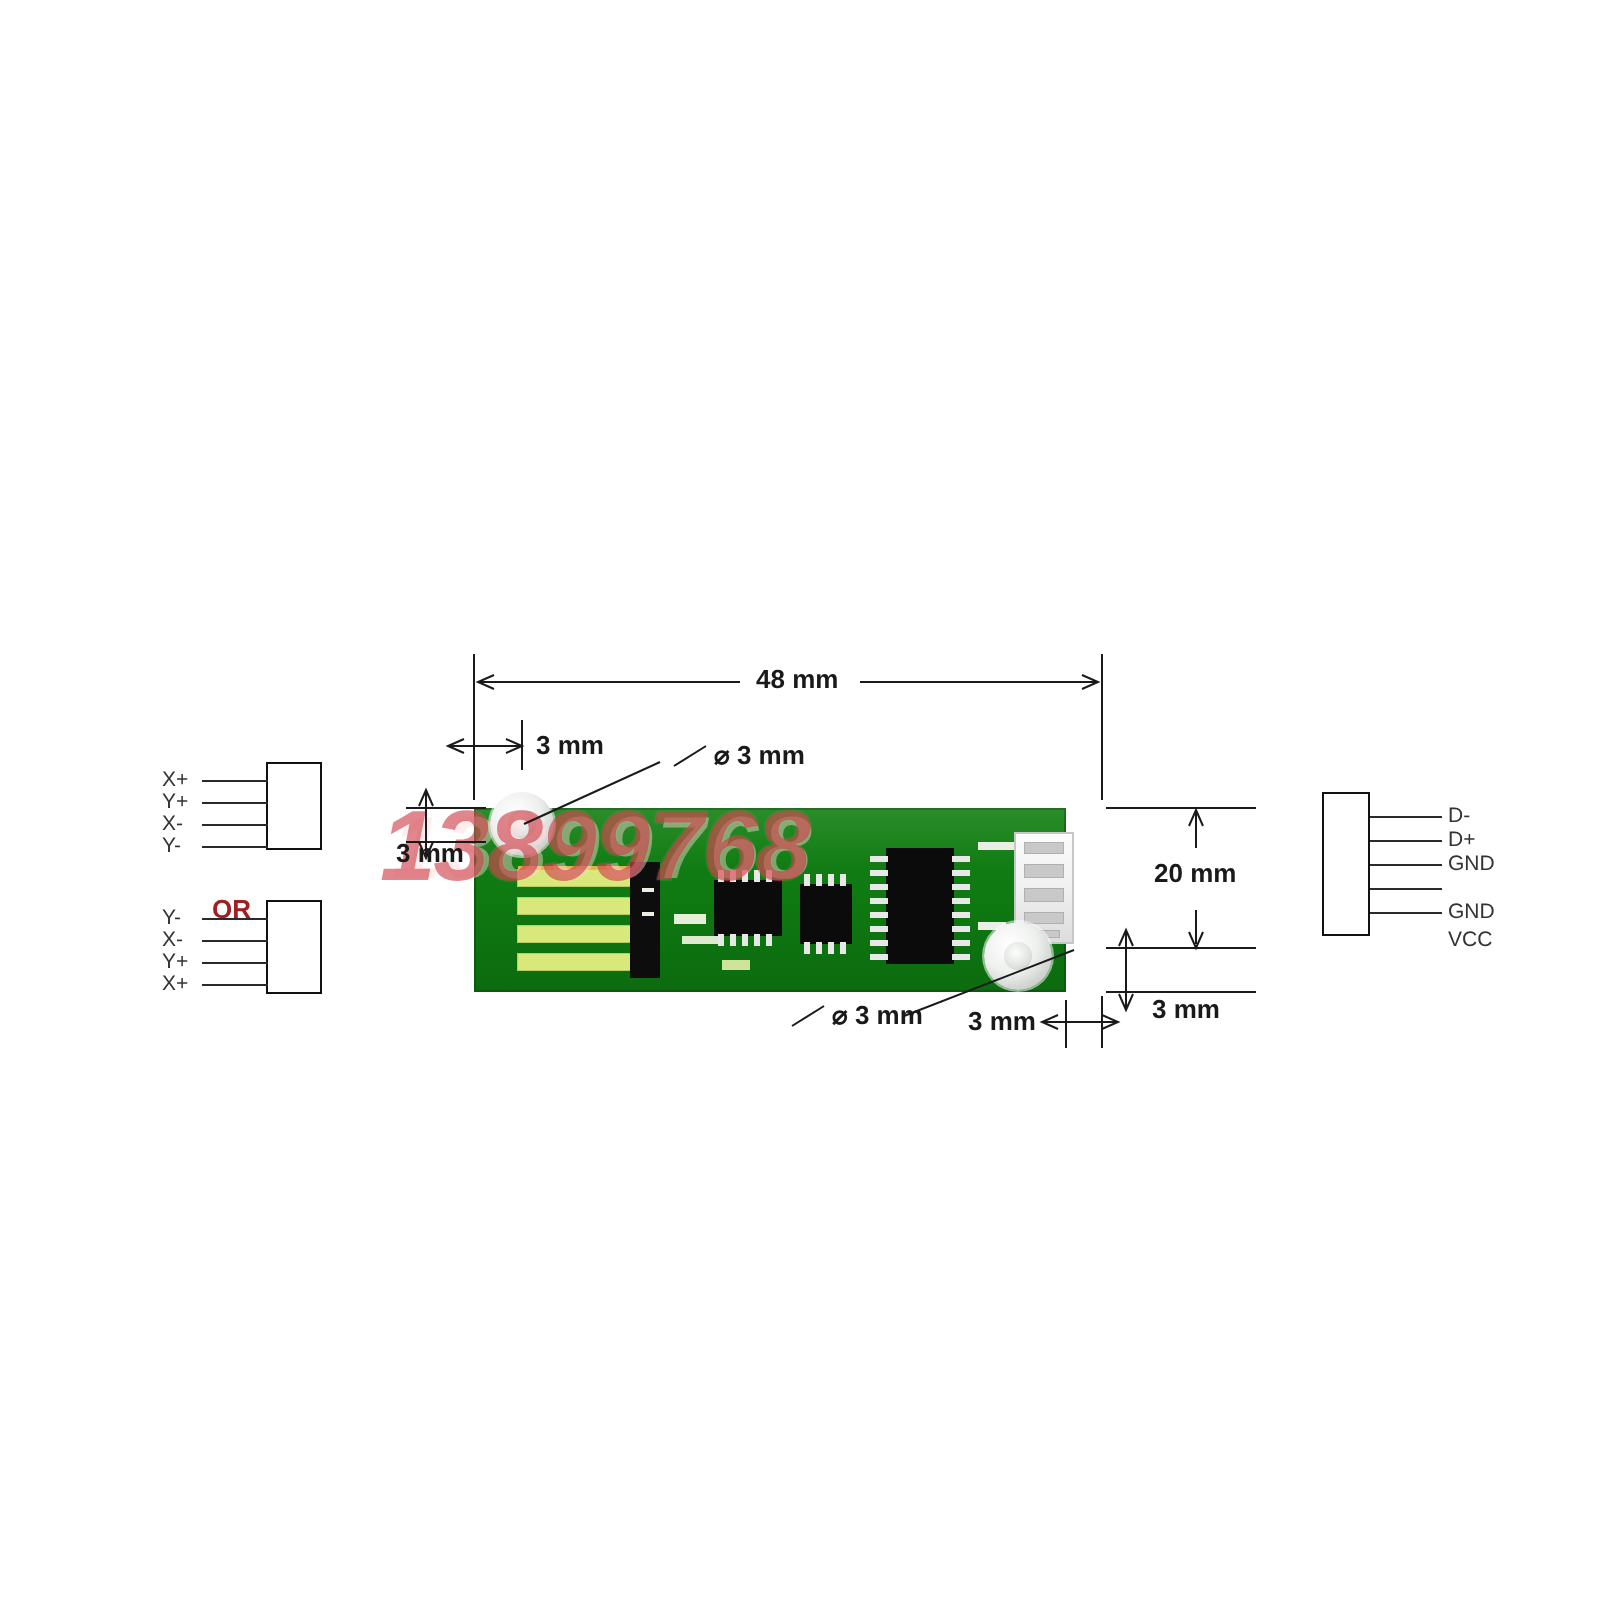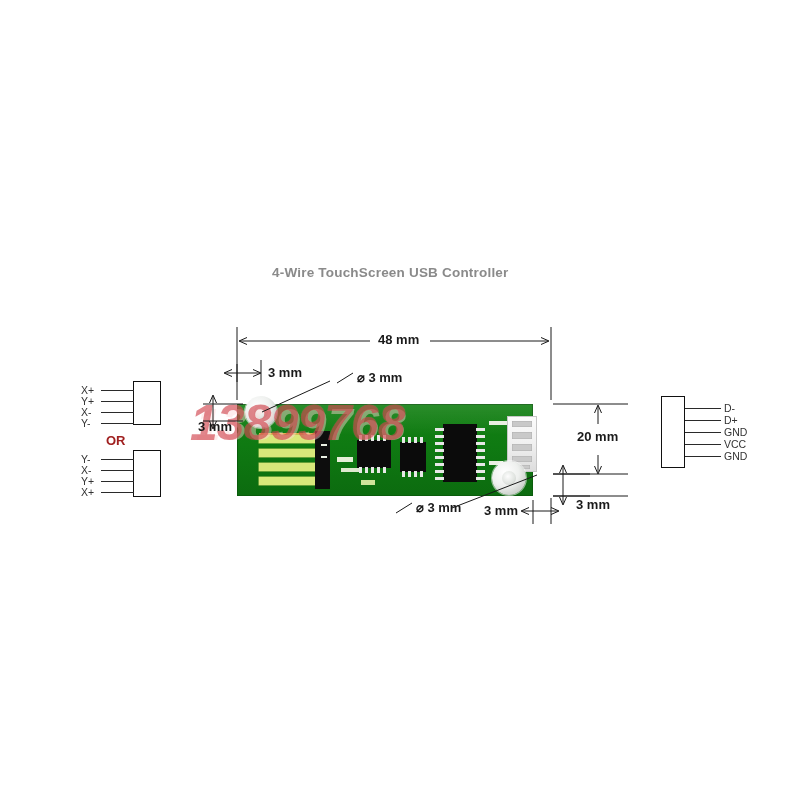--- a/index.html
+++ b/index.html
@@ -44,20 +44,21 @@
     font-size: 10.5px;
     color: #333333;
     white-space: nowrap;
     font-family: "Liberation Sans", sans-serif;
   }
   .or-text {
     font-size: 13px;
     font-weight: bold;
     color: #a02020;
     white-space: nowrap;
+    margin-top: 14px;
   }
 
   
   .conn-body {
     border: 1.6px solid #111111;
     background: #ffffff;
     box-sizing: border-box;
   }
   .lead {
     background: #2a2a2a;
@@ -171,21 +172,20 @@
   svg.overlay line, svg.overlay path, svg.overlay polyline {
     stroke: #1a1a1a;
     fill: none;
   }
 </style>
 </head>
 <body>
 
 <div id="stage">
 
-  <div class="abs" id="title">4-Wire TouchScreen USB Controller</div>
 
   <div class="abs" id="pcb">
     <div id="pcb-sheen"></div>
 
     <div class="pad-gold" style="left:22px; top:29px; width:56px; height:7px;"></div>
     <div class="pad" style="left:22px; top:31px; width:56px; height:8px;"></div>
     <div class="pad" style="left:22px; top:45px; width:56px; height:8px;"></div>
     <div class="pad" style="left:22px; top:59px; width:56px; height:8px;"></div>
     <div class="pad" style="left:22px; top:73px; width:56px; height:8px;"></div>
 
@@ -284,21 +284,21 @@
 
   <div class="abs conn-body" style="left:661px; top:396px; width:24px; height:72px;"></div>
   <div class="abs lead" style="left:685px; top:408px; width:36px;"></div>
   <div class="abs lead" style="left:685px; top:420px; width:36px;"></div>
   <div class="abs lead" style="left:685px; top:432px; width:36px;"></div>
   <div class="abs lead" style="left:685px; top:444px; width:36px;"></div>
   <div class="abs lead" style="left:685px; top:456px; width:36px;"></div>
   <div class="abs pin-text" style="left:724px; top:402px;">D-</div>
   <div class="abs pin-text" style="left:724px; top:414px;">D+</div>
   <div class="abs pin-text" style="left:724px; top:426px;">GND</div>
-  <div class="abs pin-text" style="left:724px; top:438px;">VCC</div>
+  <div class="abs pin-text" style="left:724px; top:464px;">VCC</div>
   <div class="abs pin-text" style="left:724px; top:450px;">GND</div>
 
   <svg class="overlay" viewBox="0 0 800 800">
 
     <line x1="237" y1="327" x2="237" y2="400" stroke-width="1"></line>
 
     <line x1="551" y1="327" x2="551" y2="400" stroke-width="1"></line>
 
     <line x1="240" y1="341" x2="370" y2="341" stroke-width="1"></line>
     <line x1="430" y1="341" x2="548" y2="341" stroke-width="1"></line>

